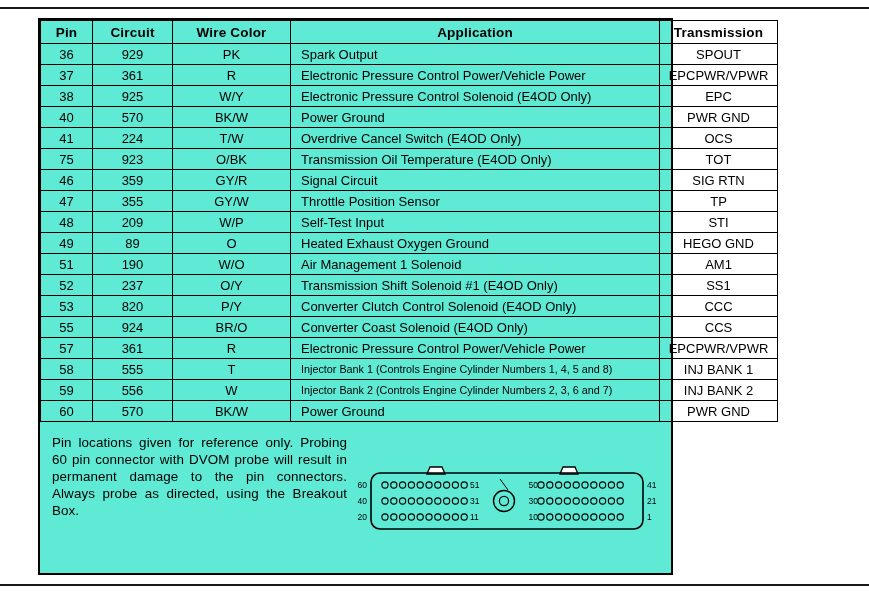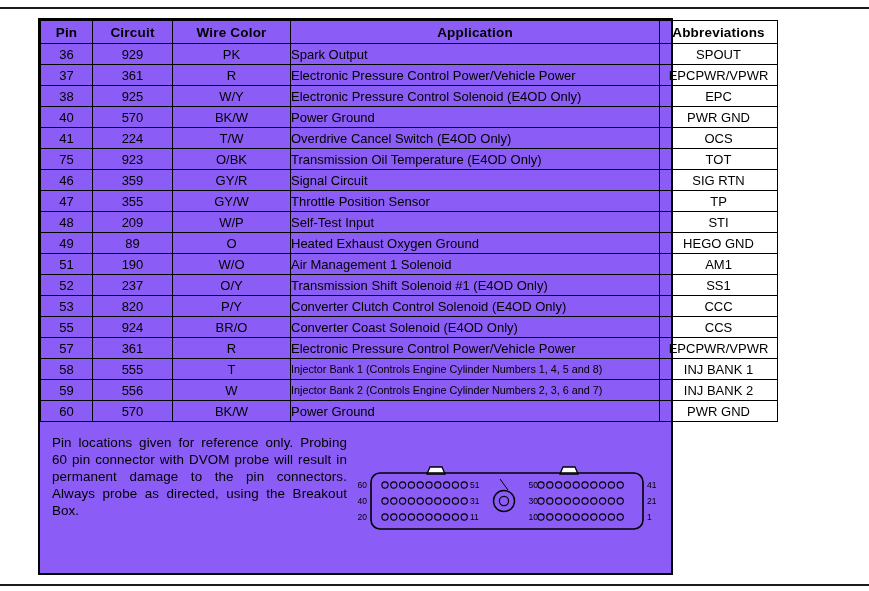--- a/index.html
+++ b/index.html
@@ -6,29 +6,29 @@
   html,body { background:#f6f6f4; }
   body { font-family:"Liberation Sans", sans-serif; color:#000; }
   .page {
     position:relative; width:869px; height:591px; background:#ffffff; overflow:hidden;
   }
   .rule { position:absolute; left:0; width:869px; border-top:2px solid #1a1a1a; }
   .rule.top { top:7px; }
   .rule.bottom { top:584px; }
   .doc-box {
     position:absolute; left:38px; top:18px; width:635px; height:557px;
-    border:2px solid #000; display:flex; flex-direction:column; background:#8b5cf6;
+    border:2px solid #000; display:flex; flex-direction:column; background:#5eead4;
   }
   table { border-collapse:collapse; width:100%; table-layout:fixed; }
   th, td {
     border:1px solid #000; font-size:13px; height:21px;
     text-align:center; vertical-align:middle; overflow:hidden; white-space:nowrap;
   }
   th { font-weight:bold; font-size:13.5px; height:23px; letter-spacing:0.2px; }
-  td.app-cell { text-align:left; padding-left:0; }
+  td.app-cell { text-align:left; padding-left:10px; }
   td.app-cell.small { font-size:10.8px;margin-top:48px; }
   .footer { flex:1; display:flex; }
   .note {
     width:408px; padding:13px 4px 16px 12px; font-size:13.4px; line-height:1.26;
     text-align:justify; letter-spacing:0.1px;
   }
   .connector-wrap {
     flex:1; display:flex; align-items:center; justify-content:center; padding-top:2px;
   }
   svg text { font-family:"Liberation Sans", sans-serif; }
@@ -48,21 +48,21 @@
           <col style="width:118px">
           <col style="width:369px">
           <col style="width:118px">
       </colgroup>
       <thead>
         <tr>
           <th>Pin</th>
           <th>Circuit</th>
           <th>Wire Color</th>
           <th>Application</th>
-          <th>Abbreviations</th>
+          <th>Transmission</th>
         </tr>
       </thead>
       <tbody>
           <tr>
             <td>36</td>
             <td>929</td>
             <td>PK</td>
             <td class="app-cell">Spark Output</td>
             <td>SPOUT</td>
           </tr>

